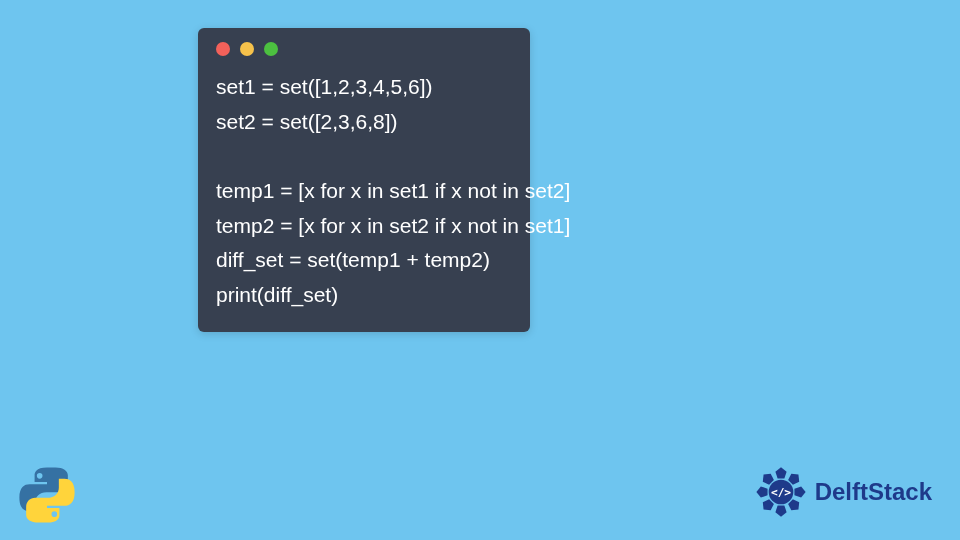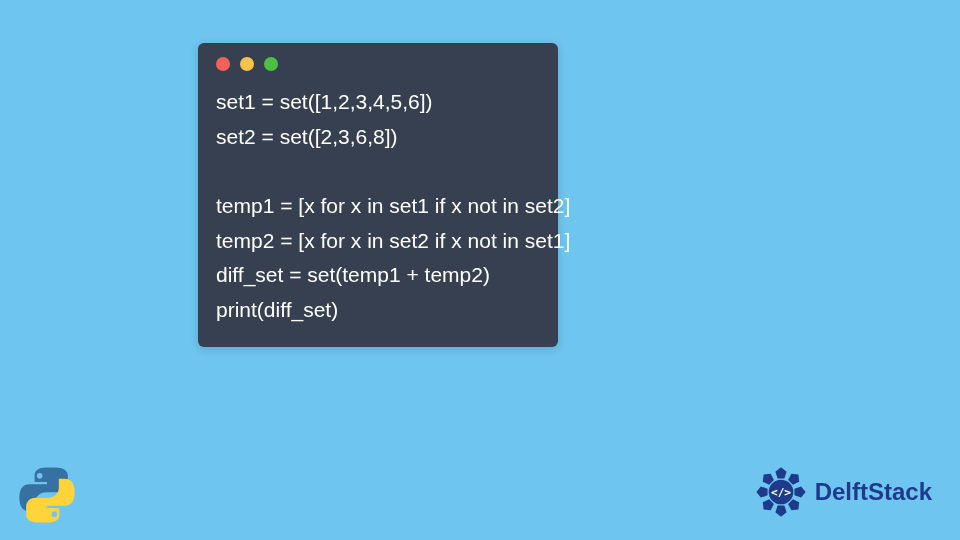--- a/index.html
+++ b/index.html
@@ -4,23 +4,23 @@
 <style>
   * { margin: 0; padding: 0; box-sizing: border-box; }
   html, body { width: 960px; height: 540px; overflow: hidden; }
   body {
     background: #6ec5ef;
     font-family: "Segoe UI", Arial, sans-serif;
     position: relative;
   }
   .code-window {
     position: absolute;
-    top: 43px;
+    top: 28px;
     left: 198px;
-    width: 360px;
+    width: 332px;
     background: #374050;
     border-radius: 6px;
     padding: 14px 18px 20px 18px;
     box-shadow: 0 2px 8px rgba(0,0,0,0.15);
   }
   .traffic-lights {
     display: flex;
     gap: 10px;
     margin-bottom: 14px;
     margin-left: 0px;

